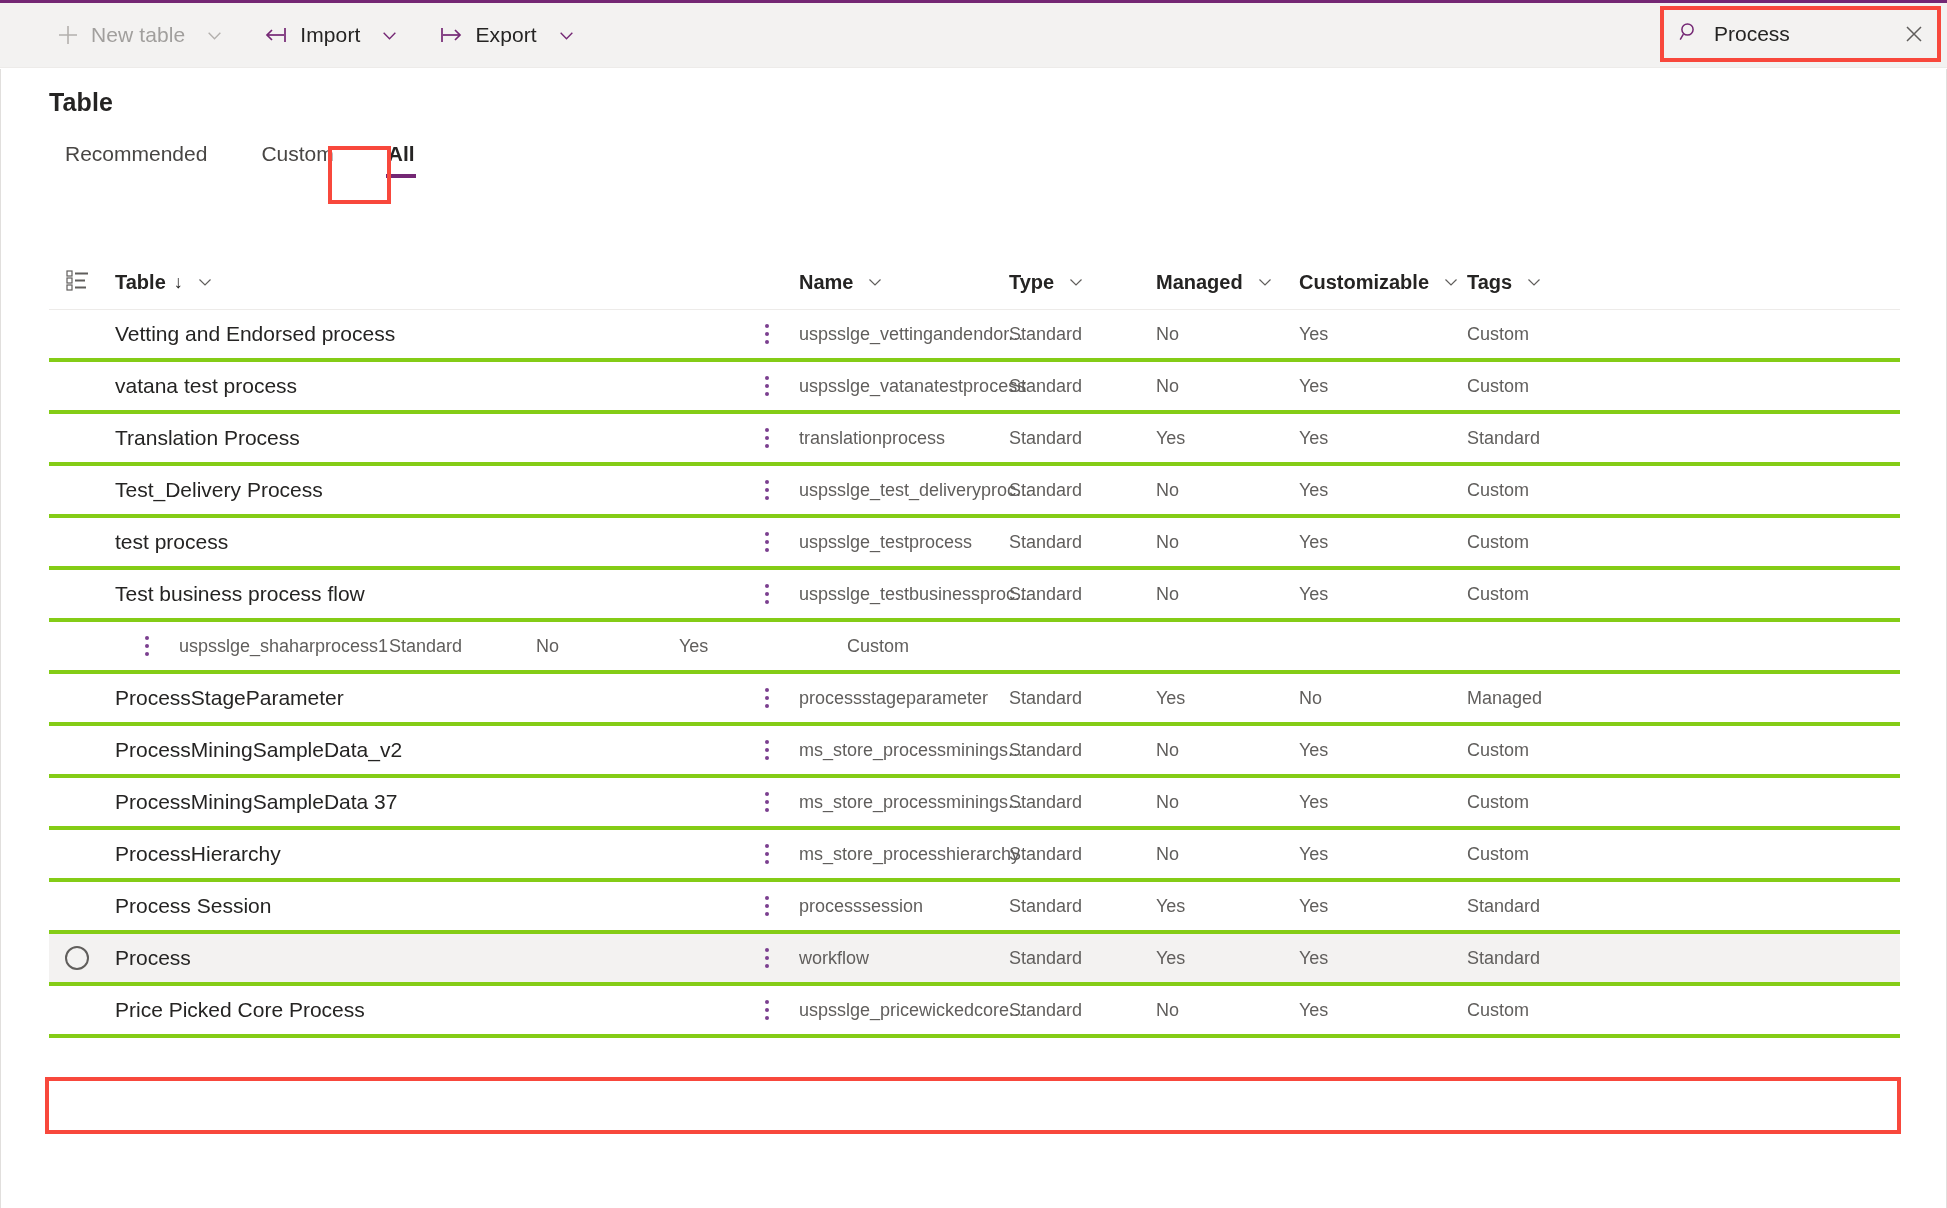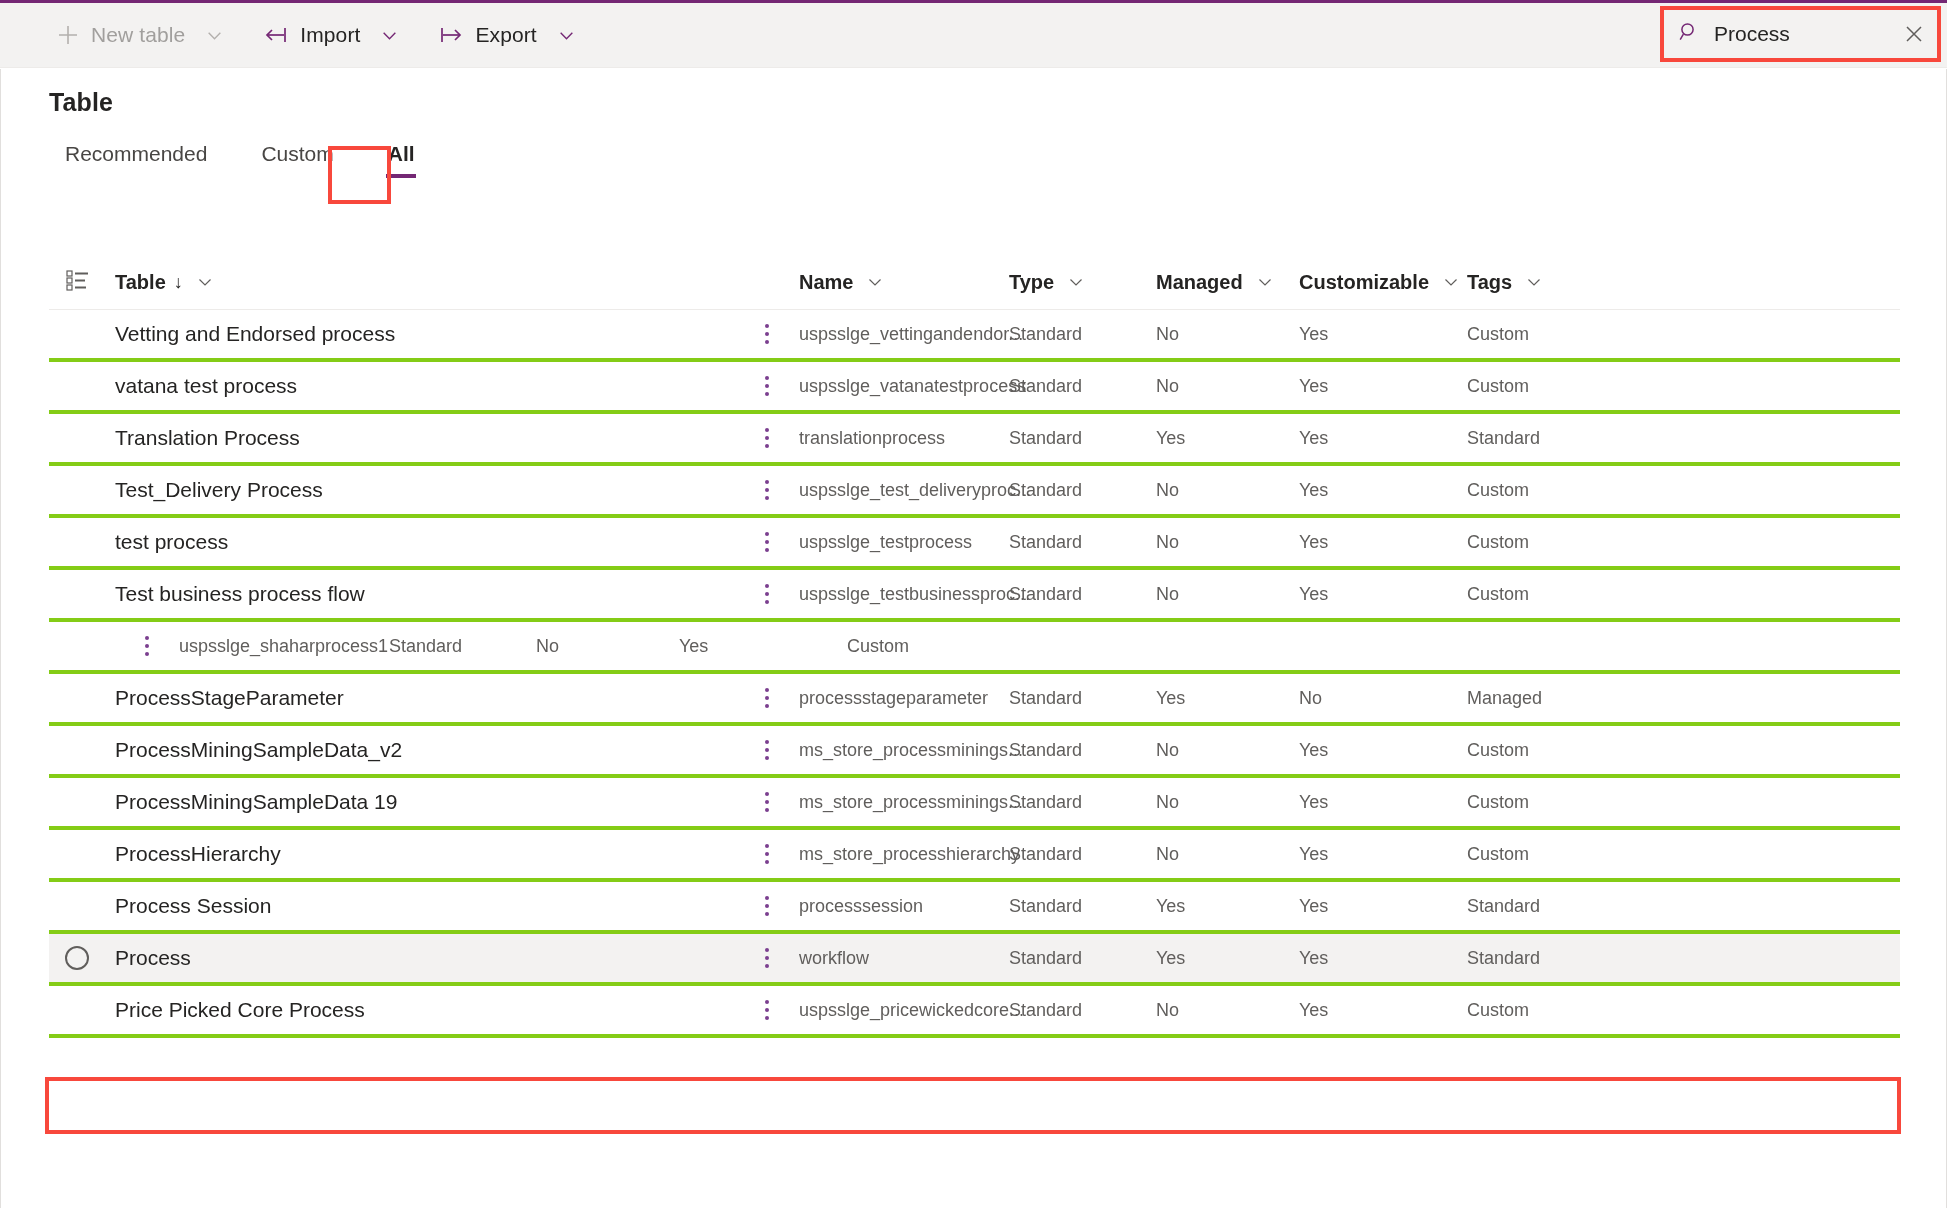--- a/index.html
+++ b/index.html
@@ -455,21 +455,21 @@
             </span>
           </div>
           <div class="c-name"><span class="cell-sub">ms_store_processminings...</span></div>
           <div class="c-type"><span class="cell-sub">Standard</span></div>
           <div class="c-managed"><span class="cell-sub">No</span></div>
           <div class="c-custom"><span class="cell-sub">Yes</span></div>
           <div class="c-tags"><span class="cell-sub">Custom</span></div>
         </div>
         <div class="row">
           <div class="c-select"></div>
-          <div class="c-table"><span class="cell-table">ProcessMiningSampleData 19</span></div>
+          <div class="c-table"><span class="cell-table">ProcessMiningSampleData 37</span></div>
           <div class="c-kebab">
             <span class="kebab">
               <i></i>
               <i></i>
               <i></i>
             </span>
           </div>
           <div class="c-name"><span class="cell-sub">ms_store_processminings...</span></div>
           <div class="c-type"><span class="cell-sub">Standard</span></div>
           <div class="c-managed"><span class="cell-sub">No</span></div>

